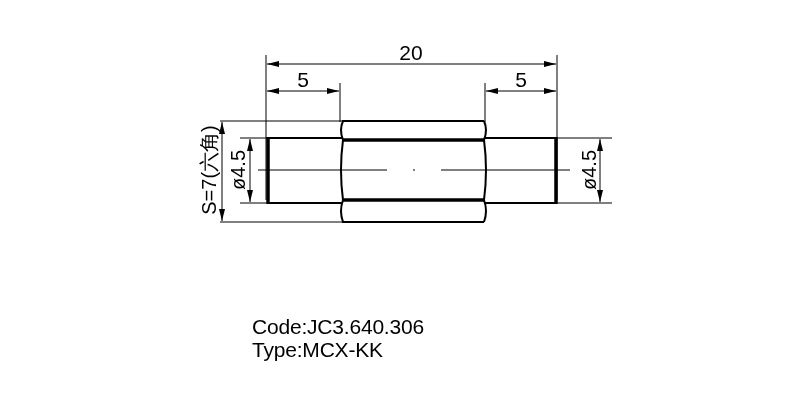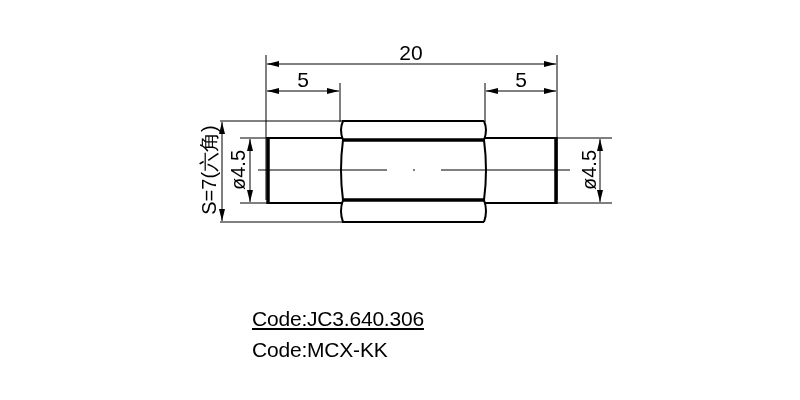--- a/index.html
+++ b/index.html
@@ -1,19 +1,19 @@
 <!DOCTYPE html>
 <html><head>
   <meta charset="utf-8">
   <style>
     html, body { margin: 0; padding: 0; background: #ffffff; }
     body { width: 800px; height: 400px; position: relative; overflow: hidden; font-family: "Liberation Sans", sans-serif; }
     #drawing { position: absolute; left: 0; top: 0; }
     .caption { position: absolute; left: 252px; font-size: 21px; color: #000; line-height: 1; letter-spacing: -0.2px; }
-    #code-line { top: 308px; text-decoration: underline; }
+    #code-line { top: 316px; }
     #type-line { top: 339px; }
     svg text { font-family: "Liberation Sans", sans-serif; fill: #000; }
   </style>
 </head>
 <body>
 
 <svg id="drawing" width="800" height="400" viewBox="0 0 800 400" xmlns="http://www.w3.org/2000/svg">
   <defs>
     <marker id="arr" viewBox="0 0 12 6" refX="12" refY="3" markerWidth="12" markerHeight="6" orient="auto-start-reverse" markerUnits="userSpaceOnUse">
       <path d="M0,0 L12,3 L0,6 z" fill="#000"></path>
@@ -73,13 +73,13 @@
 
   <text x="411" y="60" font-size="21" text-anchor="middle">20</text>
   <text x="303" y="87" font-size="21" text-anchor="middle">5</text>
   <text x="521" y="87" font-size="21" text-anchor="middle">5</text>
   <text x="0" y="0" font-size="20" text-anchor="middle" transform="translate(245,170) rotate(-90)">ø4.5</text>
   <text x="0" y="0" font-size="20" text-anchor="middle" transform="translate(596,170) rotate(-90)">ø4.5</text>
   <text x="0" y="0" font-size="20" text-anchor="middle" transform="translate(216,170) rotate(-90)">S=7(六角)</text>
 </svg>
 
 <div class="caption" id="code-line">Code:JC3.640.306</div>
-<div class="caption" id="type-line">Code:MCX-KK</div>
+<div class="caption" id="type-line">Type:MCX-KK</div>
 
 </body></html>

